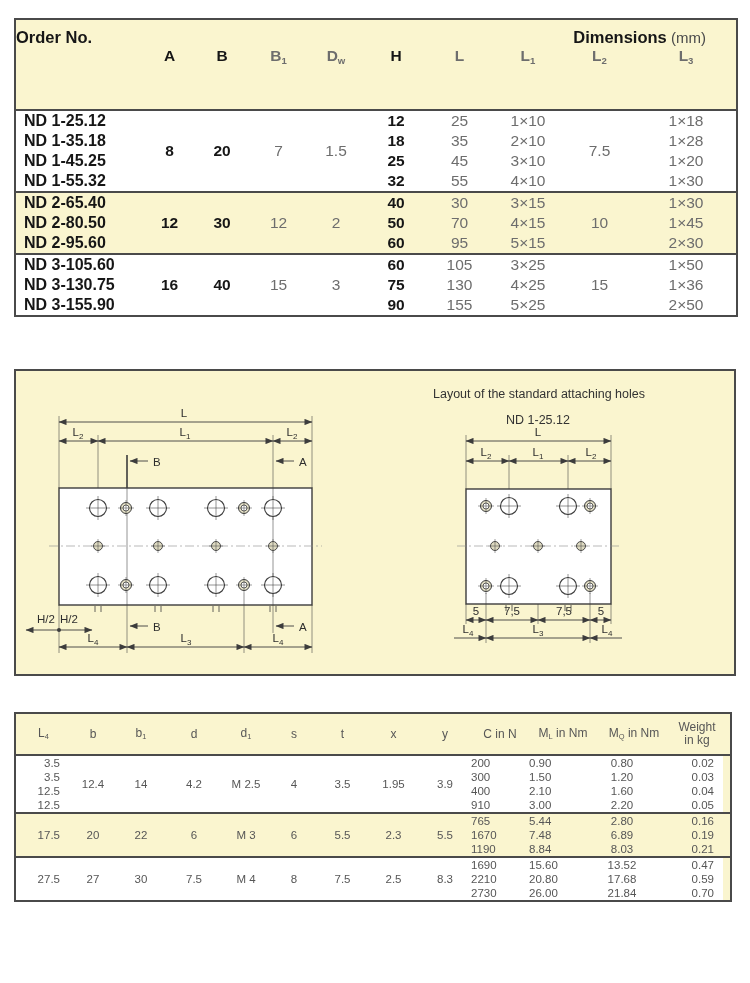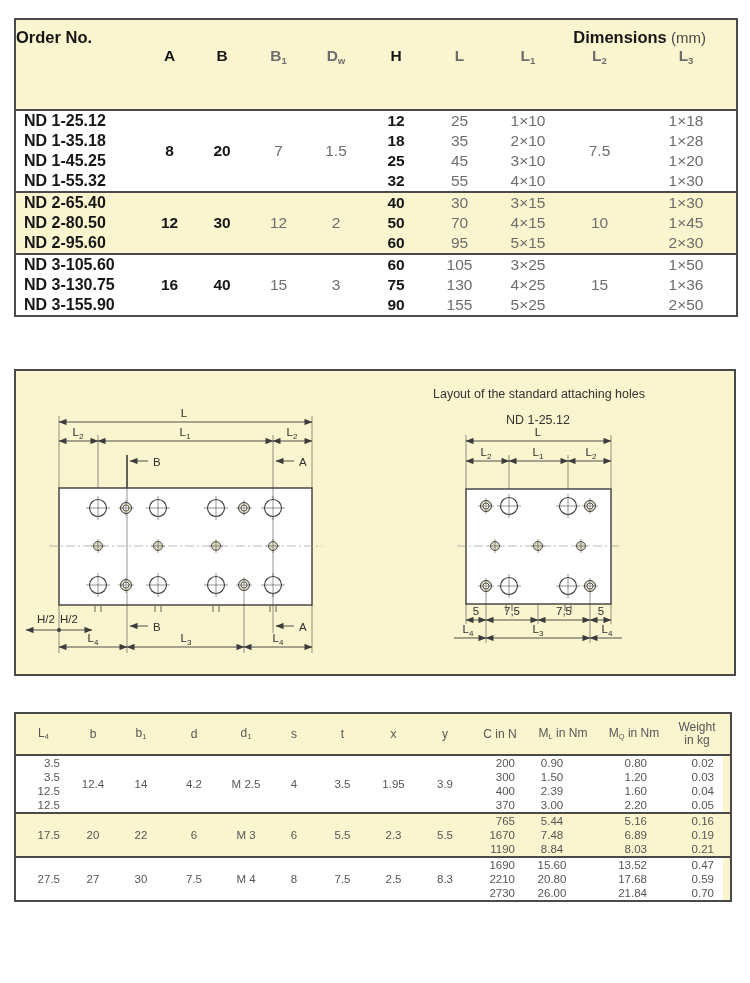--- a/index.html
+++ b/index.html
@@ -40,23 +40,23 @@
   .dim{stroke:#3c3c3c;stroke-width:0.9;fill:none;marker-start:url(#ar);marker-end:url(#ar)}
   .dime{stroke:#3c3c3c;stroke-width:0.9;fill:none;marker-end:url(#ar)}
   .cl{stroke:#8a8a8a;stroke-width:0.6;fill:none;stroke-dasharray:9 3 2 3}
   .plate{fill:#ffffff;stroke:#3c3c3c;stroke-width:1.4}
 
   
   .t2{left:14px;top:712px;width:716px;background:#faf5cf;border:2px solid #4a4a4a}
   .t2 th{height:40px;font-size:12px;font-weight:normal;color:#565656;text-align:center;vertical-align:middle;line-height:13px;padding:0}
   .t2 td{height:14px;line-height:14px;font-size:11.5px;color:#565656;text-align:center;white-space:nowrap;padding:0}
   .t2 td.l4{text-align:right;padding-right:11px}
-  .t2 td.rc{text-align:right;padding-right:14px}
-  .t2 td.rm{text-align:center;padding-right:22px}
-  .t2 td.rq{text-align:right;padding-right:24px}
+  .t2 td.rc{text-align:left;padding-right:14px}
+  .t2 td.rm{text-align:left;padding-right:22px}
+  .t2 td.rq{padding-right:24px}
   .t2 td.rw{text-align:right;padding-right:9px}
   .t2 td.sp{background:#faf5cf}
 </style>
 </head>
 <body>
 
 <table class="abs t1">
   <colgroup>
     <col style="width:131px">
       <col style="width:47px">
@@ -393,46 +393,46 @@
     <tr>
       <td class="l4">3.5</td>
       <td class="rc">300</td>
       <td class="rm">1.50</td>
       <td class="rq">1.20</td>
       <td class="rw">0.03</td>
     </tr>
     <tr>
       <td class="l4">12.5</td>
       <td class="rc">400</td>
-      <td class="rm">2.39</td>
+      <td class="rm">2.10</td>
       <td class="rq">1.60</td>
       <td class="rw">0.04</td>
     </tr>
     <tr>
       <td class="l4">12.5</td>
-      <td class="rc">370</td>
+      <td class="rc">910</td>
       <td class="rm">3.00</td>
       <td class="rq">2.20</td>
       <td class="rw">0.05</td>
     </tr>
   </tbody>
   <tbody class="g-yellow">
     <tr>
       <td class="l4" rowspan="3">17.5</td>
       <td rowspan="3">20</td>
       <td rowspan="3">22</td>
       <td rowspan="3">6</td>
       <td rowspan="3">M 3</td>
       <td rowspan="3">6</td>
       <td rowspan="3">5.5</td>
       <td rowspan="3">2.3</td>
       <td rowspan="3">5.5</td>
       <td class="rc">765</td>
       <td class="rm">5.44</td>
-      <td class="rq">5.16</td>
+      <td class="rq">2.80</td>
       <td class="rw">0.16</td>
       <td class="sp" rowspan="3"></td>
     </tr>
     <tr>
       <td class="rc">1670</td>
       <td class="rm">7.48</td>
       <td class="rq">6.89</td>
       <td class="rw">0.19</td>
     </tr>
     <tr>

